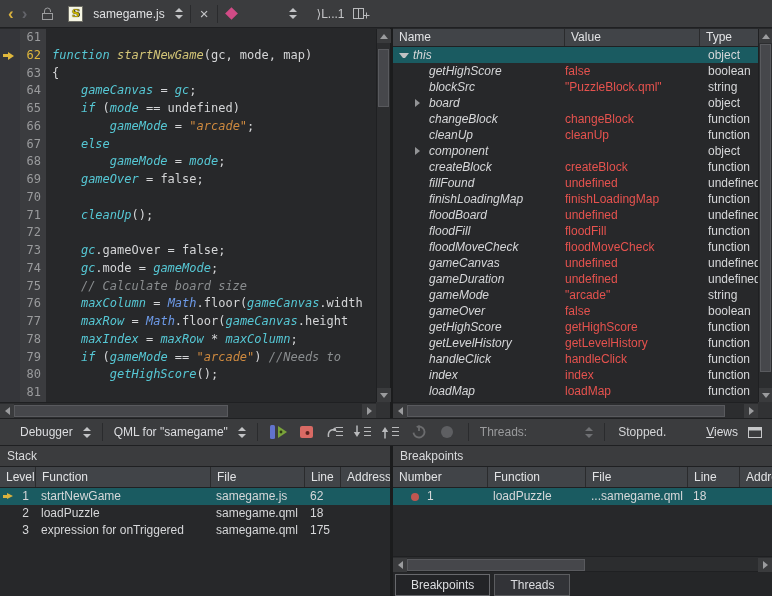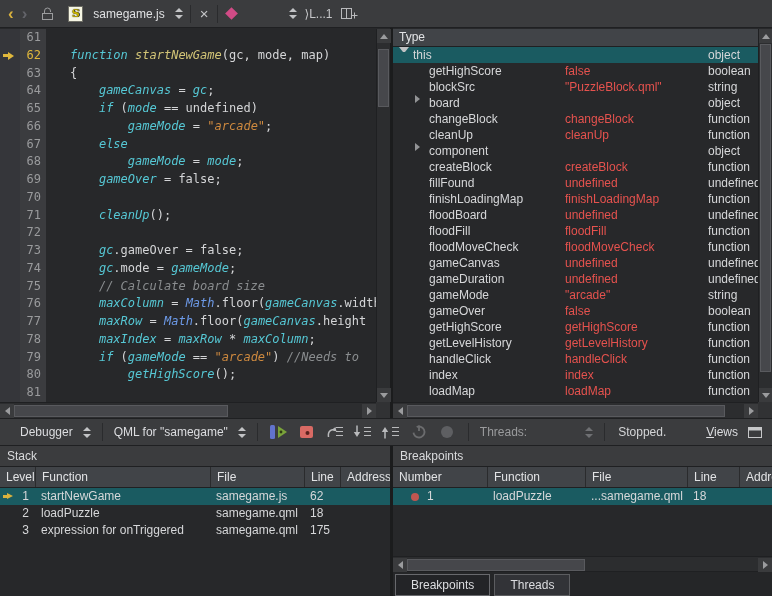--- a/index.html
+++ b/index.html
@@ -28,39 +28,39 @@
   .updown .u { width:0; height:0; border-left:4px solid transparent; border-right:4px solid transparent;
     border-bottom:4px solid #c2c3c5; }
   .updown .d { width:0; height:0; border-left:4px solid transparent; border-right:4px solid transparent;
     border-top:4px solid #c2c3c5; }
   .updown.dim .u { border-bottom-color:#6f7073; }
   .updown.dim .d { border-top-color:#6f7073; }
   .vsep { width:1px; height:18px; background:#2a2b2d; margin:0 7px; flex:none; }
   .close-x { font-size:15px; color:#c6c7c9; padding:0 2px; }
   .diamond { width:9px; height:9px; background:#d14b86; transform:rotate(45deg); margin:0 4px 0 2px; flex:none; }
   .symbol-label { color:#dfe0e2; max-width:52px; overflow:hidden; white-space:nowrap;margin-top:40px; }
-  .cursor-label { color:#c6c7c9; margin-left:8px; white-space:nowrap; }
+  .cursor-label { color:#c6c7c9; margin-left:20px; white-space:nowrap; }
   .split-icon { margin-left:8px; display:flex; }
   .panel-title-text { color:#d9dadc; }
   
   .main-divider { position:absolute; left:390px; top:28px; width:3px; height:568px; background:#1b1c1d; }
   
   .editor-pane { position:absolute; top:29px; left:0; width:390px; height:389px; background:#27282a; }
   .code-viewport { position:absolute; left:0; top:0; width:376px; height:373px; overflow:hidden;
     background:linear-gradient(90deg,#35363a 0 20px,#3b3c3f 20px 46px,#27282a 46px);
     font-family:"DejaVu Sans Mono",monospace; font-size:12px; }
   .code-line { display:flex; height:17.75px; line-height:17.75px; }
   .ln-margin { width:20px; flex:none; position:relative; }
   .cur-arrow { position:absolute; left:3px; top:5px; width:12px; height:8px; }
   .cur-arrow::before { content:""; position:absolute; left:0; top:2.5px; width:5px; height:3px; background:#e0b83c; }
   .cur-arrow::after { content:""; position:absolute; left:5px; top:0; width:0; height:0;
     border-left:6px solid #e0b83c; border-top:4px solid transparent; border-bottom:4px solid transparent; }
   .ln-num { width:26px; flex:none; text-align:right; padding-right:5px; color:#9a9b9d; }
   .ln-num.cur { color:#e0b83c; }
-  .ln-code { padding-left:24px; white-space:pre; color:#d4d5d7; flex:1; overflow:hidden; }
+  .ln-code { padding-left:6px; white-space:pre; color:#d4d5d7; flex:1; overflow:hidden; }
   .tok-pl  { color:#d4d5d7; }
   .tok-kw  { color:#56c8d5; font-style:italic; }
   .tok-var { color:#56c8d5; font-style:italic; }
   .tok-fn  { color:#d3c577; font-style:italic; }
   .tok-str { color:#cf8a3f; font-style:italic; }
   .tok-bi  { color:#6d9ae8; font-style:italic; }
   .tok-cmt { color:#8a8d8f; font-style:italic; }
   
   .sb { background:#2c2d2f; position:absolute; }
   .sb-btn { position:absolute; width:14px; height:14px; background:#3a3b3d; display:flex;
@@ -76,21 +76,21 @@
   .sb-corner { position:absolute; right:0; bottom:0; width:14px; height:16px; background:#313234; }
   
   .locals-pane { position:absolute; top:29px; left:393px; width:379px; height:389px; background:#27282a; }
   .tbl-header { display:flex; background:#414448; border-bottom:1px solid #1f2022; color:#e2e3e5; }
   .locals-header { position:absolute; top:0; left:0; width:365px; height:18px; line-height:17px; }
   .hdr-cell { padding-left:6px; border-right:1px solid #2a2b2d; overflow:hidden; white-space:nowrap; flex:none; }
   .hdr-cell:last-child { flex:1; border-right:none; }
   .locals-rows { position:absolute; top:18px; left:0; width:365px; height:355px; overflow:hidden; }
   .tree-row { display:flex; height:16px; line-height:16px; align-items:center; }
   .tree-row.sel { background:#1a5b61; }
-  .c-name { width:172px; flex:none; display:flex; align-items:flex-start; overflow:hidden; white-space:nowrap; }
+  .c-name { width:172px; flex:none; display:flex; align-items:center; overflow:hidden; white-space:nowrap;font-style:italic; }
   .c-value { width:135px; flex:none; color:#e5524e; overflow:hidden; white-space:nowrap; }
   .c-type { flex:1; overflow:hidden; white-space:nowrap;margin-left:8px; }
   .tri-down { width:10px; margin-right:4px; flex:none; border-left:4px solid transparent;
     border-right:4px solid transparent; border-top:5px solid #c0c1c3; height:0; }
   .tri-right { width:5px; margin-right:9px; flex:none; border-top:4px solid transparent;
     border-bottom:4px solid transparent; border-left:5px solid #939496; height:0; }
   .tri-none { width:14px; flex:none; }
   .lc-vscroll { right:0; top:0; width:14px; height:373px; border-left:1px solid #1f2022; }
   .lc-hscroll { left:0; bottom:0; height:16px; width:365px; border-top:1px solid #1f2022; }
   
@@ -299,20 +299,22 @@
       <span class="sb-thumb" style="left:14px; top:2px; height:12px; width:214px"></span>
       <span class="sb-btn" style="right:0;top:1px">
           <span class="tri right"></span>
         </span>
     </div>
     <div class="sb-corner"></div>
   </div>
 
   <div class="locals-pane">
     <div class="tbl-header locals-header">
+        <span class="hdr-cell" style="width: 172px;">Name</span>
+        <span class="hdr-cell" style="width: 135px;">Value</span>
         <span class="hdr-cell">Type</span>
       </div>
     <div class="locals-rows">
         <div class="tree-row sel">
           <span class="c-name" style="padding-left: 6px;">
             <span class="tri-down"></span>
             <span>this</span>
           </span>
           <span class="c-value"></span>
           <span class="c-type">object</span>

